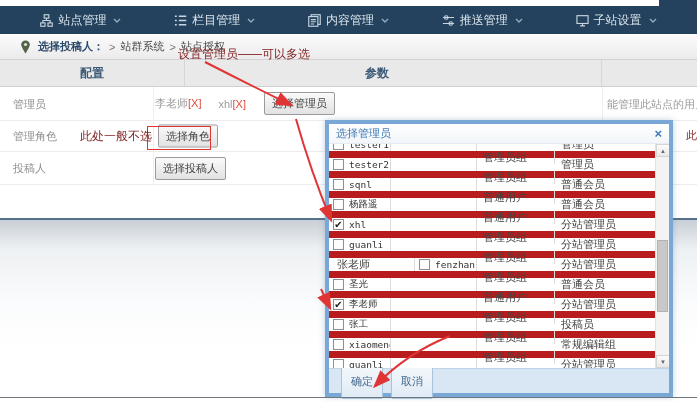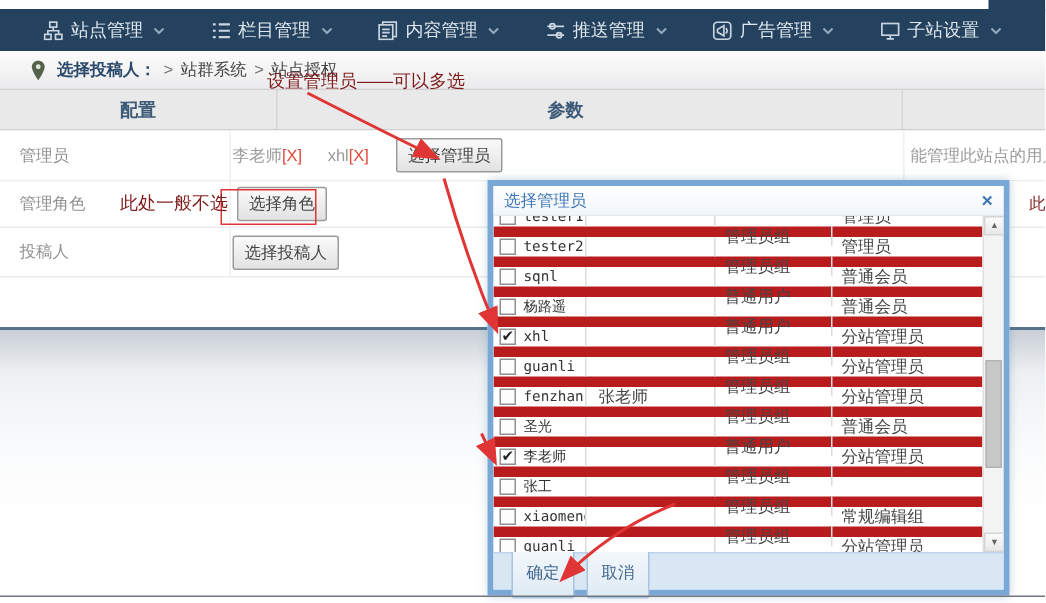--- a/index.html
+++ b/index.html
@@ -155,30 +155,20 @@
           <circle cx="4.6" cy="3.8" r="1.9"></circle>
           <circle cx="9.4" cy="10.2" r="1.9"></circle>
         </svg>
       <span>推送管理</span>
       <svg class="chev" viewBox="0 0 8 5">
           <path d="M1 1 L4 4 L7 1"></path>
         </svg>
     </div>
     <div class="nav-item">
       <svg class="mi" viewBox="0 0 14 14">
-          <rect x="0.9" y="0.9" width="12.2" height="12.2" rx="2.4"></rect>
-          <path d="M3.6 6 l4.6-2.6 v7.2 L3.6 8 z M9.6 5 a3 3 0 0 1 0 4"></path>
-        </svg>
-      <span>广告管理</span>
-      <svg class="chev" viewBox="0 0 8 5">
-          <path d="M1 1 L4 4 L7 1"></path>
-        </svg>
-    </div>
-    <div class="nav-item">
-      <svg class="mi" viewBox="0 0 14 14">
           <rect x="1" y="1.8" width="12" height="8.4"></rect>
           <path d="M7 10.2 V12.6 M4.4 12.8 h5.2"></path>
         </svg>
       <span>子站设置</span>
       <svg class="chev" viewBox="0 0 8 5">
           <path d="M1 1 L4 4 L7 1"></path>
         </svg>
     </div>
   </nav>
 
@@ -294,25 +284,25 @@
     <div class="cell c-user">
       <span class="cb"></span>
       <span class="uname">guanli</span>
     </div>
     <div class="cell c-real"></div>
     <div class="cell c-group">管理员组</div>
     <div class="cell c-role">分站管理员</div>
   </div>
 
   <div class="user-row">
+    <div class="cell c-real">张老师</div>
     <div class="cell c-user">
       <span class="cb"></span>
       <span class="uname">fenzhan</span>
     </div>
-    <div class="cell c-real">张老师</div>
     <div class="cell c-group">管理员组</div>
     <div class="cell c-role">分站管理员</div>
   </div>
 
   <div class="user-row">
     <div class="cell c-user">
       <span class="cb"></span>
       <span class="uname">圣光</span>
     </div>
     <div class="cell c-real"></div>
@@ -330,20 +320,21 @@
     <div class="cell c-role">分站管理员</div>
   </div>
 
   <div class="user-row">
     <div class="cell c-user">
       <span class="cb"></span>
       <span class="uname">张工</span>
     </div>
     <div class="cell c-real"></div>
     <div class="cell c-group">管理员组</div>
+    <div class="cell c-role">投稿员</div>
   </div>
 
   <div class="user-row">
     <div class="cell c-user">
       <span class="cb"></span>
       <span class="uname">xiaomeng</span>
     </div>
     <div class="cell c-real"></div>
     <div class="cell c-group">管理员组</div>
     <div class="cell c-role">常规编辑组</div>

